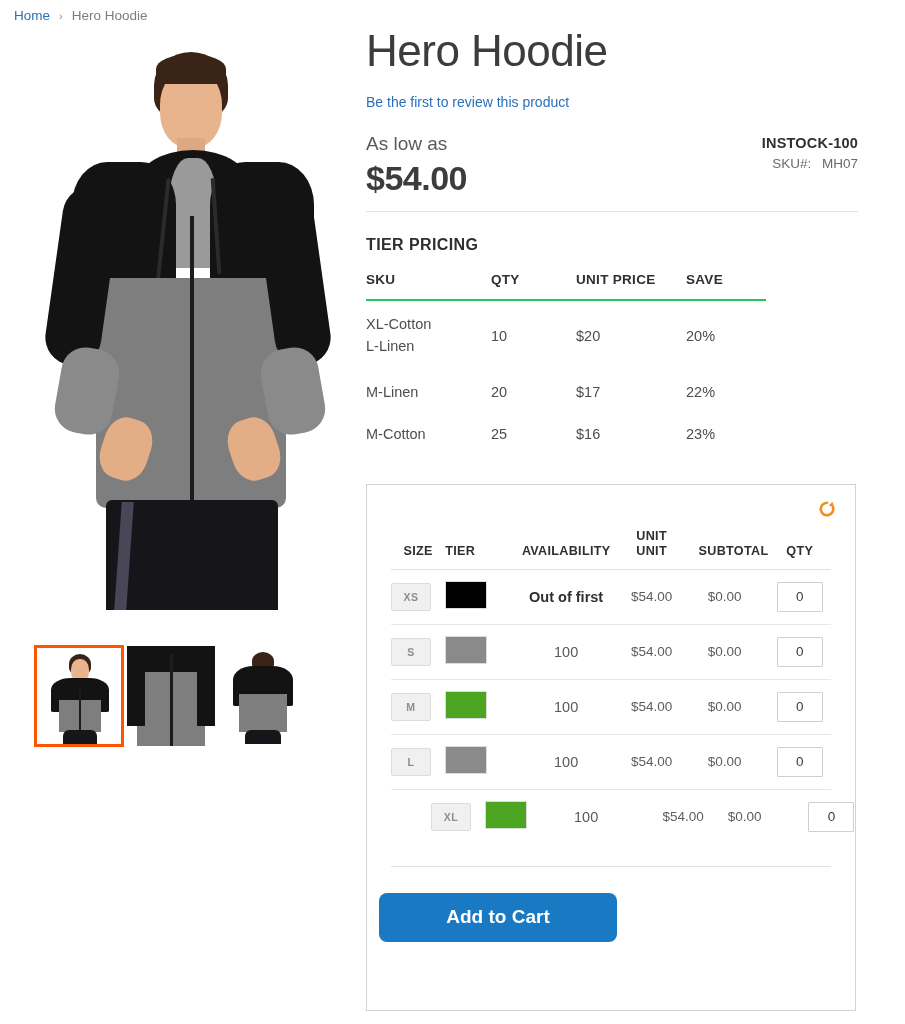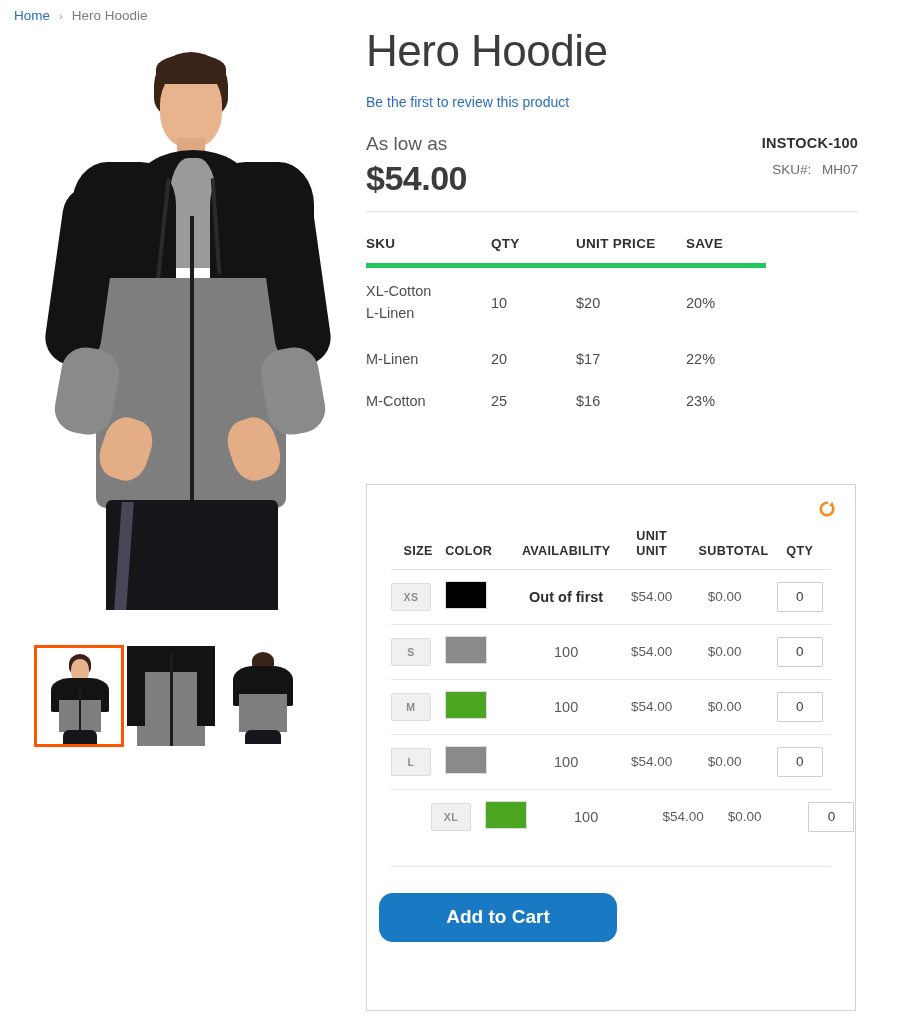--- a/index.html
+++ b/index.html
@@ -45,33 +45,33 @@
   
   .info{position:absolute;left:366px;top:28px;width:492px;}
   .product-title{font-size:44px;font-weight:300;color:#3c3c3c;letter-spacing:-0.5px;line-height:1.05;margin:0;}
   .review-link{display:inline-block;margin-top:20px;font-size:14px;color:#2a6fba;text-decoration:none;cursor:pointer;}
 
   .price-stock{position:relative;margin-top:22px;height:72px;}
   .as-low{font-size:19px;color:#5a5a5a;font-weight:400;}
   .price-big{font-size:34px;font-weight:700;color:#3c3c3c;margin-top:4px;letter-spacing:-0.5px;}
   .stock-wrap{position:absolute;right:0;top:2px;text-align:right;}
   .stock-label{font-size:14.5px;font-weight:700;color:#2f2f2f;letter-spacing:0.2px;}
-  .sku-line{font-size:13.5px;color:#7d7d7d;margin-top:11px;}
+  .sku-line{font-size:13.5px;color:#7d7d7d;margin-top:5px;}
   .sku-line .sku-key{color:#6b6b6b;}
   .sku-line .sku-val{margin-left:7px;color:#6b6b6b;}
 
   .hr{height:1px;background:#e2e2e2;margin-top:6px;}
 
   
   .tier-section{margin-top:24px;}
   .tier-heading{font-size:16px;font-weight:700;color:#2f2f2f;letter-spacing:0.4px;}
   .tier-table{width:400px;border-collapse:collapse;margin-top:18px;table-layout:fixed;}
   .tier-table th{
     text-align:left;font-size:13.5px;font-weight:700;color:#2f2f2f;
-    padding:0 0 12px 0;letter-spacing:0.3px;border-bottom:5px solid #22c55e;
+    padding:0 0 12px 0;letter-spacing:0.3px;border-bottom:2px solid #22c55e;
   }
   .tier-table td{font-size:14.5px;color:#4d4d4d;padding:13px 0;vertical-align:middle;}
   .tier-table .c-sku{width:125px;}
   .tier-table .c-qty{width:85px;}
   .tier-table .c-up{width:110px;}
   .tier-table .c-save{width:80px;}
   .tier-sku-multi span{display:block;line-height:1.5;}
 
   
   .card{position:absolute;left:366px;top:484px;width:490px;height:527px;border:1px solid #d2d2d2;background:#fff;box-sizing:border-box;}
@@ -107,21 +107,21 @@
     font-size:13.5px;color:#3c3c3c;text-align:center;font-family:"Liberation Sans", sans-serif;
     box-sizing:border-box;
   }
 
   .card-hr{width:440px;height:1px;background:#e2e2e2;margin:22px auto 0 auto;}
   .totals{margin:26px 0 0 12px;font-size:17px;line-height:1.55;}
   .totals .tk{font-weight:700;color:#2f2f2f;}
   .totals .tv{color:#666666;}
   .add-cart{
     display:block;margin:23px 0 0 12px;width:238px;height:49px;
-    background:#1979c3;border:none;border-radius:14px;color:#ffffff;
+    background:#1979c3;border:none;border-radius:8px;color:#ffffff;
     font-size:19px;font-weight:700;font-family:"Liberation Sans", sans-serif;cursor:pointer;
   }
 </style>
 </head>
 <body>
 
 <div class="page">
 
   <div class="breadcrumb">
     <a class="crumb-link">Home</a>
@@ -197,20 +197,21 @@
         <div class="sku-line">
           <span class="sku-key">SKU#:</span>
           <span class="sku-val">MH07</span>
         </div>
       </div>
     </div>
 
     <div class="hr"></div>
 
     <div class="tier-section">
+      <div class="tier-heading">TIER PRICING</div>
       <table class="tier-table">
         <thead>
           <tr>
             <th class="c-sku">SKU</th>
             <th class="c-qty">QTY</th>
             <th class="c-up">UNIT PRICE</th>
             <th class="c-save">SAVE</th>
           </tr>
         </thead>
         <tbody>
@@ -243,21 +244,21 @@
   <div class="card">
     <svg class="refresh-icon" viewBox="0 0 24 24">
       <path d="M12 4.5a7.5 7.5 0 1 0 7.1 5.1" fill="none" stroke="#f28f1e" stroke-width="3.2" stroke-linecap="round"></path>
       <path d="M18.4 3.2 L20.6 9.6 L14.2 8.1 Z" fill="#f28f1e"></path>
     </svg>
 
     <table class="grp-table">
       <thead>
         <tr>
           <th class="th-size">SIZE</th>
-          <th class="th-color">COLOR</th>
+          <th class="th-color">TIER</th>
           <th class="th-avail">AVAILABILITY</th>
           <th class="th-price">
             <div>UNIT</div>
             <div>UNIT</div>
           </th>
           <th class="th-sub">SUBTOTAL</th>
           <th class="th-qty">QTY</th>
         </tr>
       </thead>
       <tbody>

